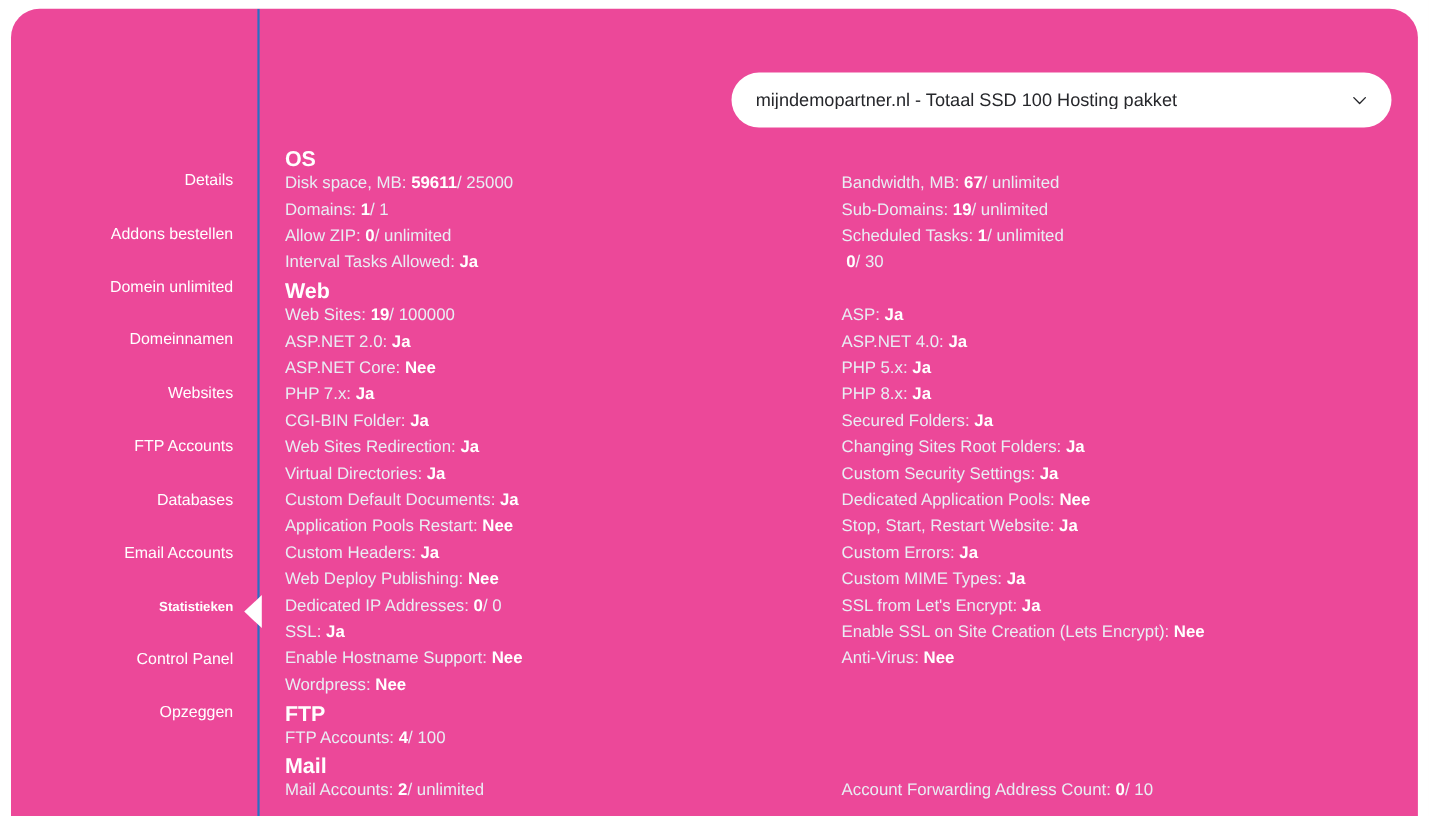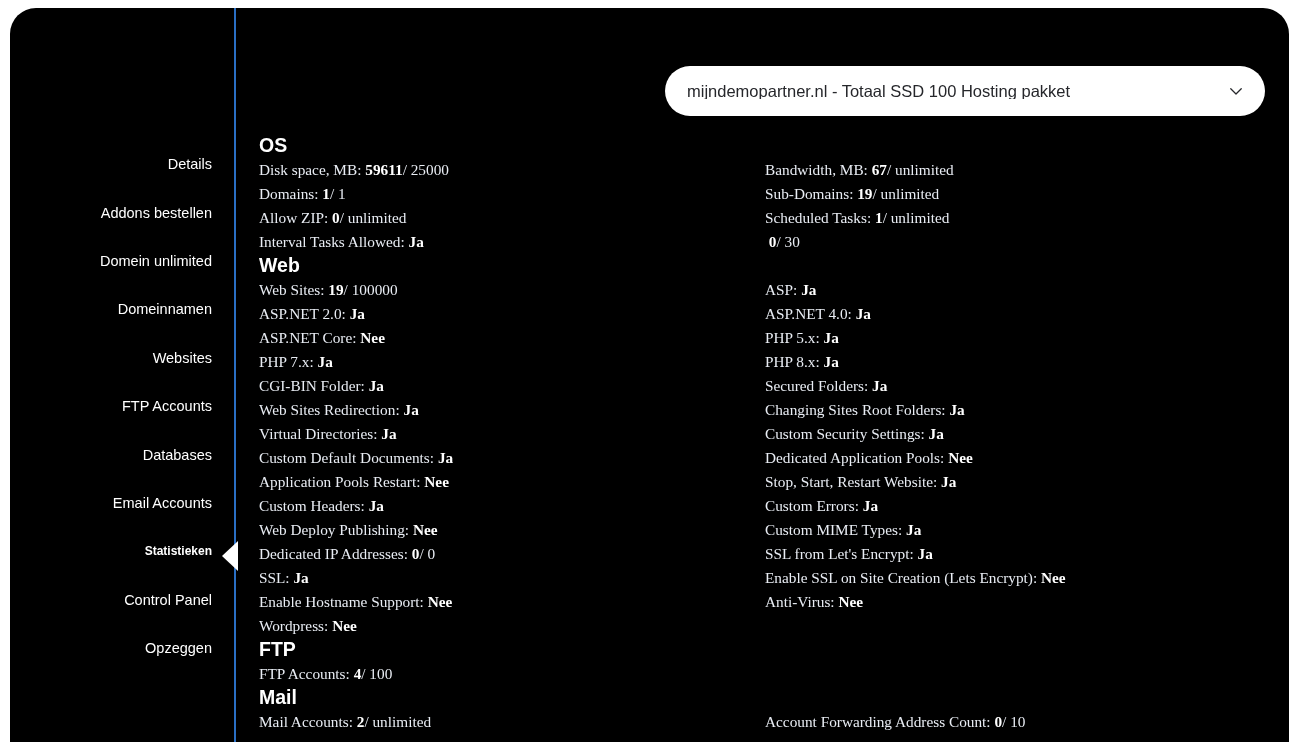--- a/index.html
+++ b/index.html
@@ -11,21 +11,21 @@
     background: #ffffff;
     font-family: "Liberation Sans", sans-serif;
   }
 
   #app {
     position: absolute;
     left: 10px;
     top: 8px;
     width: 1279px;
     height: 734px;
-    background: #000000;
+    background: #ec4899;
     border-top-left-radius: 26px;
     border-top-right-radius: 26px;
     overflow: hidden;
   }
 
   
   .selector-wrap {
     position: absolute;
     left: 655px;
     top: 58px;
@@ -127,23 +127,22 @@
     height: 24px;
     display: flex;
     align-items: center;
     white-space: nowrap;
   }
   .row {
     color: #e9edf4;
     font-size: 15.3px;
     height: 24px;
     display: flex;
-    align-items: center;
-    white-space: nowrap;
-    font-family: Liberation Serif, serif;
+    align-items: flex-start;
+    white-space: nowrap;
   }
   .row .v { font-weight: bold; color: #ffffff; }
   .row .rest { font-weight: normal; color: #e9edf4; }
   .spacer { height: 24px; }
 </style>
 </head>
 <body>
 
 <div id="app">
 

